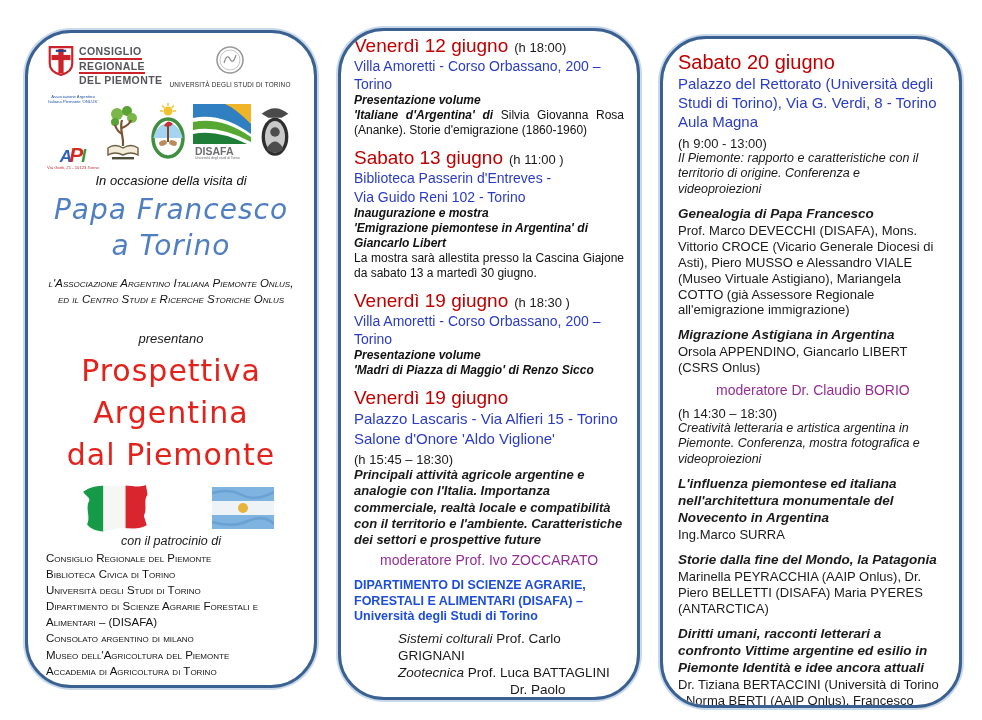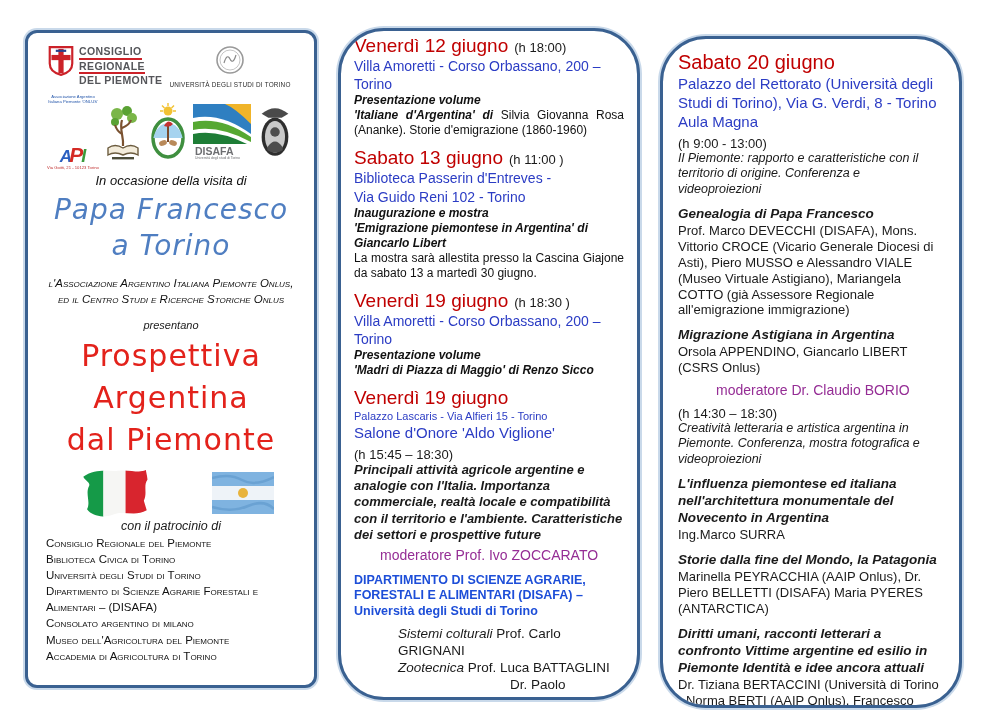--- a/index.html
+++ b/index.html
@@ -7,21 +7,21 @@
   body { position: relative; font-family: "Liberation Sans", "DejaVu Sans", sans-serif; color: #1a1a1a; }
 
   .panel {
     position: absolute;
     background: #fff;
     border: 3px solid #3a6191;
     border-radius: 46px;
     box-shadow: 0 0 0 2px #c9d9ea;
     overflow: hidden;
   }
-  #panel-left   { left: 25px;  top: 30px; width: 292px; height: 658px; padding: 12px 18px; text-align: center; border-radius: 12px; }
+  #panel-left   { left: 25px;  top: 30px; width: 292px; height: 658px; padding: 12px 18px; text-align: center; }
   #panel-middle { left: 338px; top: 28px; width: 302px; height: 672px; padding: 4px 13px; text-align: left; }
   #panel-right  { left: 660px; top: 36px; width: 302px; height: 672px; padding: 12px 15px; text-align: left; }
 
   
   .logo-row1 { display: flex; justify-content: space-between; align-items: flex-start; height: 54px; padding: 0 2px; }
   .consiglio { display: flex; gap: 5px; align-items: flex-start; text-align: left; }
   .consiglio-lines { font-size: 10.5px; font-weight: bold; letter-spacing: 0.4px; color: #55565a; line-height: 1.2; }
   .consiglio-lines .rule { border-bottom: 2px solid #cc2229; display: inline-block; padding-bottom: 0px; }
   .unito { width: 128px; text-align: center; }
   .unito-caption { font-size: 6.4px; letter-spacing: 0.2px; color: #2c2c2c; margin-top: 2px; white-space: nowrap; }
@@ -31,21 +31,21 @@
   .api-top { font-size: 4.2px; color: #2255aa; line-height: 1.2; }
   .api-letters { font-style: italic; font-weight: bold; line-height: 1; margin-top: 40px; }
   .api-letters .l-a { color: #2b5fc0; font-size: 17px; }
   .api-letters .l-p { color: #d42a24; font-size: 21px; margin-left: -3px; }
   .api-letters .l-i { color: #3a9a3a; font-size: 18px; margin-left: -2px; }
   .api-bottom { font-size: 4.2px; color: #c03030; }
 
   .occasion { margin-top: 12px; font-style: italic; font-size: 13px; color: #111; }
   .pope-script { margin-top: 4px; font-family: "DejaVu Sans", sans-serif; font-style: italic; font-size: 28px; line-height: 1.3; color: #4f7ec1; letter-spacing: 1px; }
   .assoc { margin-top: 10px; font-style: italic; font-variant: small-caps; font-size: 11.5px; line-height: 1.4; color: #111; }
-  .presentano { margin-top: 12px; font-style: italic; font-size: 11px; }
+  .presentano { margin-top: 24px; font-style: italic; font-size: 13px; }
   .main-title { margin-top: 4px; font-family: "DejaVu Sans", sans-serif; font-size: 30px; line-height: 1.4; color: #e3221b; letter-spacing: 1px; }
   .flags-row { margin-top: 6px; display: flex; justify-content: space-between; align-items: center; padding: 0 22px 0 30px; height: 52px; }
   .patronage-header { margin-top: 0; font-style: italic; font-size: 12.5px; }
   .patronage-list { margin-top: 2px; text-align: left; font-variant: small-caps; font-size: 11.5px; line-height: 1.4; color: #111; }
 
   
   .evt { margin-top: 9px; }
   .evt:first-child { margin-top: 0; }
   .evt-date { color: #c00000; font-size: 19px; }
   .evt-time { color: #1a1a1a; font-size: 13px; margin-left: 6px; }
@@ -229,21 +229,21 @@
 
   <div class="evt">
     <div><span class="evt-date">Venerdì 19 giugno</span><span class="evt-time">(h 18:30 )</span></div>
     <div class="venue">Villa Amoretti - Corso Orbassano, 200 – Torino</div>
     <div class="b-i">Presentazione volume</div>
     <div class="b-i">'Madri di Piazza di Maggio' di Renzo Sicco</div>
   </div>
 
   <div class="evt">
     <div class="evt-date">Venerdì 19 giugno</div>
-    <div class="venue" style="font-size:11px;">Palazzo Lascaris  - Via Alfieri 15 - Torino</div>
+    <div class="venue" style="font-size:15px;">Palazzo Lascaris  - Via Alfieri 15 - Torino</div>
     <div class="venue" style="font-size:15px;">Salone d'Onore 'Aldo Viglione'</div>
     <div class="time-black">(h 15:45  – 18:30)</div>
     <div class="desc-bold">Principali attività agricole argentine e analogie con l'Italia.  Importanza commerciale, realtà locale e compatibilità con il territorio e l'ambiente. Caratteristiche dei settori e prospettive future</div>
     <div class="moderator">moderatore Prof. Ivo ZOCCARATO</div>
   </div>
 
   <div class="teal-heading">DIPARTIMENTO  DI SCIENZE AGRARIE, FORESTALI E ALIMENTARI (DISAFA) – Università degli Studi di Torino</div>
 
   <div class="staff">
     <div><span class="topic">Sistemi colturali</span><span> Prof. Carlo GRIGNANI</span></div>

